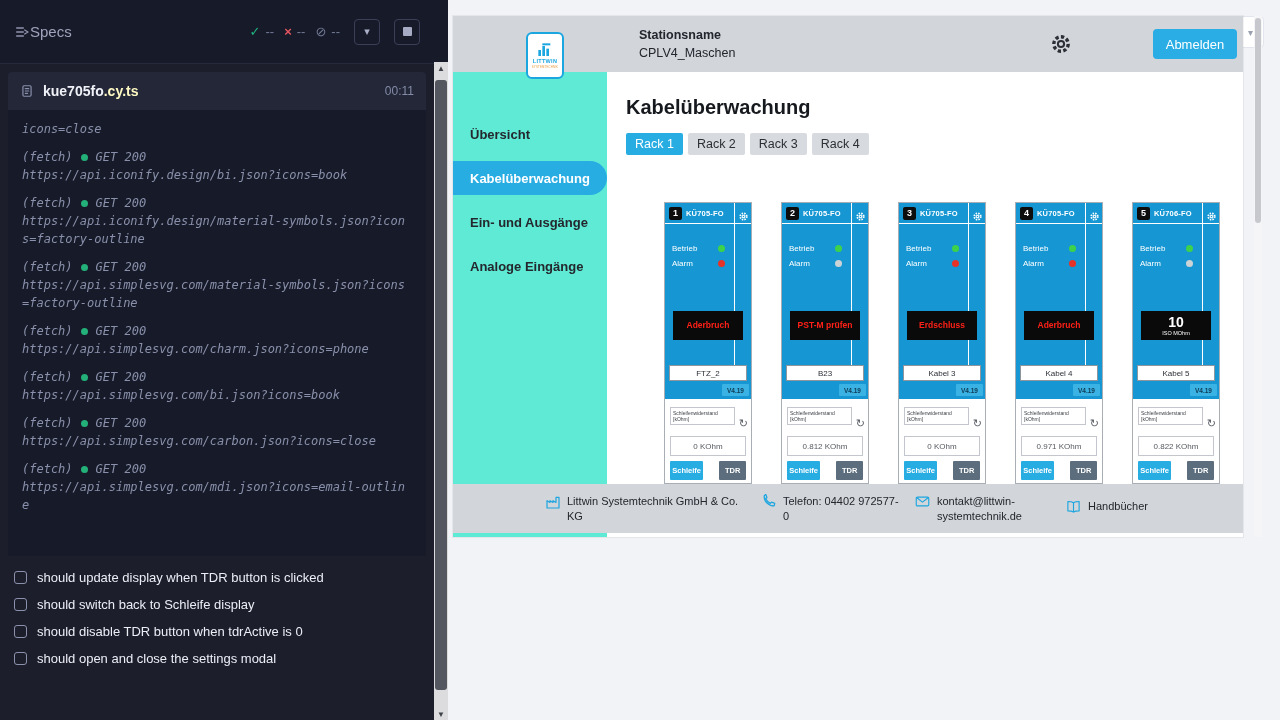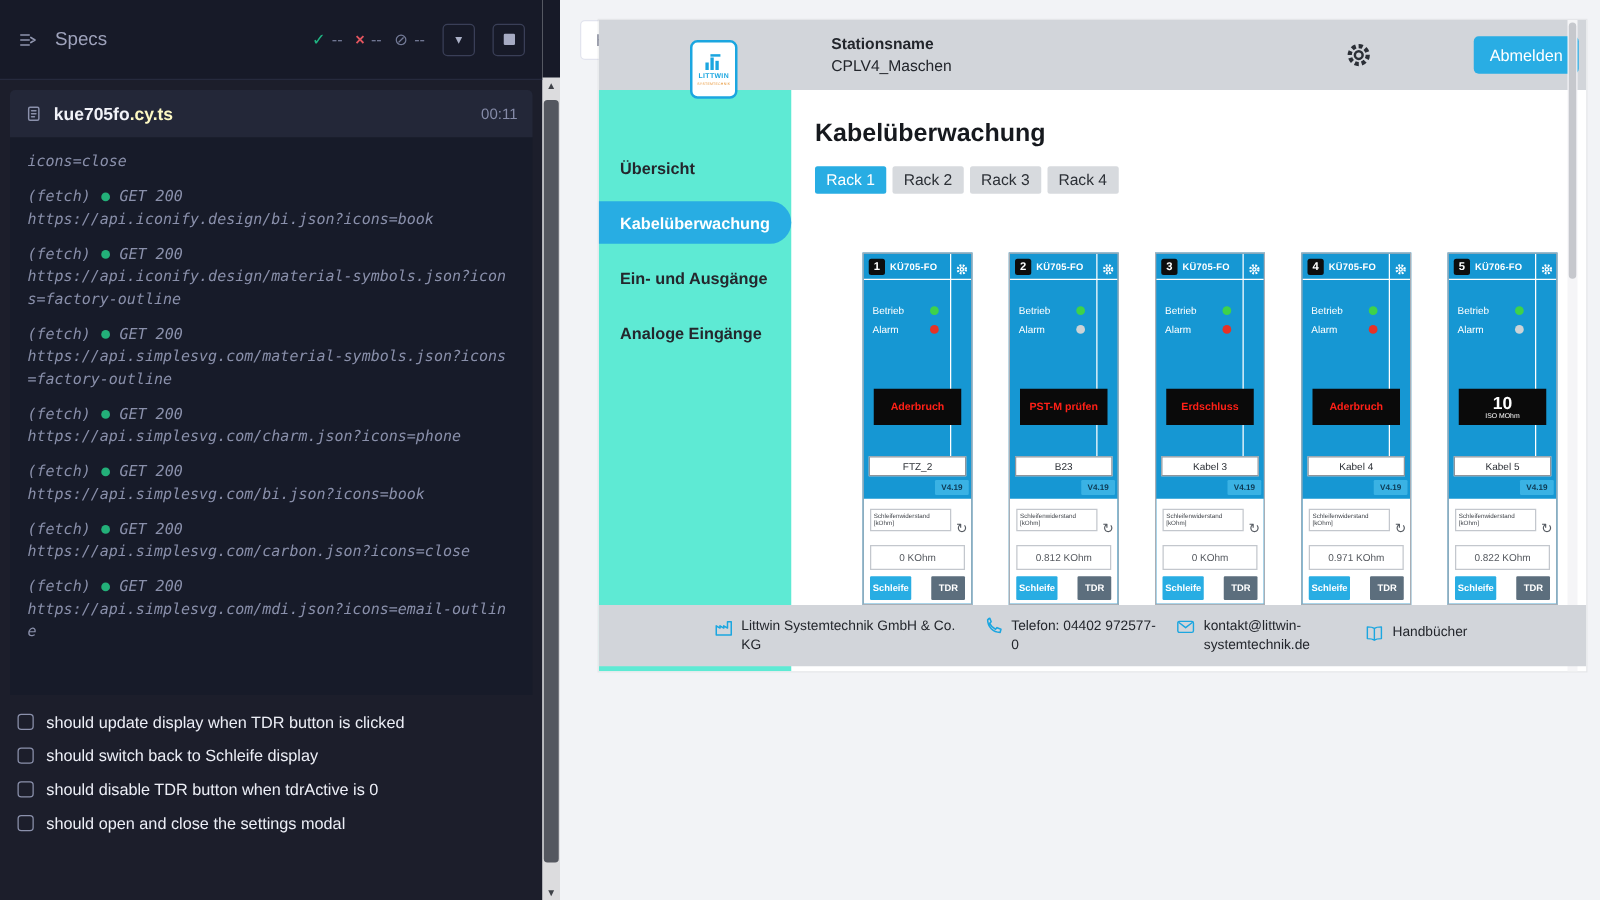--- a/index.html
+++ b/index.html
@@ -3,21 +3,21 @@
 <meta charset="utf-8">
 <style>
   *{margin:0;padding:0;box-sizing:border-box}
   html,body{width:1280px;height:720px;overflow:hidden}
   body{font-family:"Liberation Sans",sans-serif;background:#f2f3f6}
   .screen{position:relative;width:1280px;height:720px}
 
   
   .cy-panel{position:absolute;left:0;top:0;width:434px;height:720px;background:#1c1e2b;display:flex;flex-direction:column}
   .cy-header{flex:0 0 64px;background:#171a28;border-bottom:1px solid #262a3d;display:flex;align-items:center;justify-content:space-between;padding:0 14px}
-  .cy-title{display:flex;align-items:center;gap:14px;color:#9fa3bc;font-size:15px;cursor:pointer}
+  .cy-title{display:flex;align-items:center;gap:0;color:#9fa3bc;font-size:15px;cursor:pointer}
   .cy-title svg{display:block}
   .cy-right{display:flex;align-items:center;gap:10px}
   .stat{display:flex;align-items:center;gap:5px;color:#747b98;font-size:13px}
   .ic-pass{color:#20b482;font-size:13px}
   .ic-fail{color:#e4565f;font-size:13px;font-weight:bold}
   .ic-pend{color:#747b98;font-size:13px}
   .cy-btn{width:26px;height:26px;border:1px solid #3a3f57;border-radius:4px;display:flex;align-items:center;justify-content:center;color:#aab0c6;font-size:11px;cursor:pointer;background:transparent;margin-left:4px}
   .stop-square{width:9px;height:9px;background:#a6abc3;border-radius:1px}
 
   .spec-bar{margin:8px 8px 0;height:38px;background:#232738;border-radius:4px 4px 0 0;display:flex;align-items:center;gap:9px;padding:0 12px}
@@ -46,21 +46,21 @@
   .aut{position:absolute;left:448px;top:0;width:832px;height:720px;background:#f2f3f6}
   .browser-bar{height:64px;display:flex;align-items:center;gap:8px;padding:0 16px}
   .url-box{width:464px;height:32px;background:#fff;border:1px solid #e2e4ee;border-radius:4px;display:flex;align-items:center;padding:0 12px;color:#6d7287;font-size:13px;white-space:nowrap;overflow:hidden}
   .sel{height:32px;background:#fff;border:1px solid #e2e4ee;border-radius:4px;display:flex;align-items:center;gap:7px;padding:0 10px;font-size:13px;cursor:pointer}
   .sel-browser{width:152px;color:#b4b8c8}
   .sel-viewport{width:168px;color:#3d4153}
   .sel .chev{margin-left:auto;color:#9aa0b0;font-size:10px}
   .zoom-dim{color:#a9aebe}
 
   
-  .app{position:absolute;left:31px;top:16px;width:790px;height:521px;background:#fff;overflow:hidden;box-shadow:0 0 0 1px rgba(0,0,0,.05)}
+  .app{position:absolute;left:5px;top:16px;width:790px;height:521px;background:#fff;overflow:hidden;box-shadow:0 0 0 1px rgba(0,0,0,.05)}
   .app-scroll{position:absolute;left:806px;top:16px;width:8px;height:521px;background:#f5f5f7}
   .app-thumb{position:absolute;left:1px;top:2px;width:6px;height:205px;background:#c6c8cd;border-radius:3px}
 
   .app-header{position:relative;height:56px;background:#d2d5da;display:flex;align-items:center}
   .logo{position:absolute;left:73px;top:16px;width:38px;height:47px;background:#fff;border:2px solid #1ba6e0;border-radius:6px;display:flex;flex-direction:column;align-items:center;justify-content:center;gap:1px;z-index:5}
   .logo svg{display:block}
   .logo-t1{font-size:5.5px;font-weight:bold;color:#1ba6e0;letter-spacing:.3px}
   .logo-t2{font-size:2.8px;color:#e8983a;letter-spacing:.2px}
   .station{margin-left:186px;font-size:12.5px;color:#23262c;line-height:1.45}
   .station-label{font-weight:bold}

